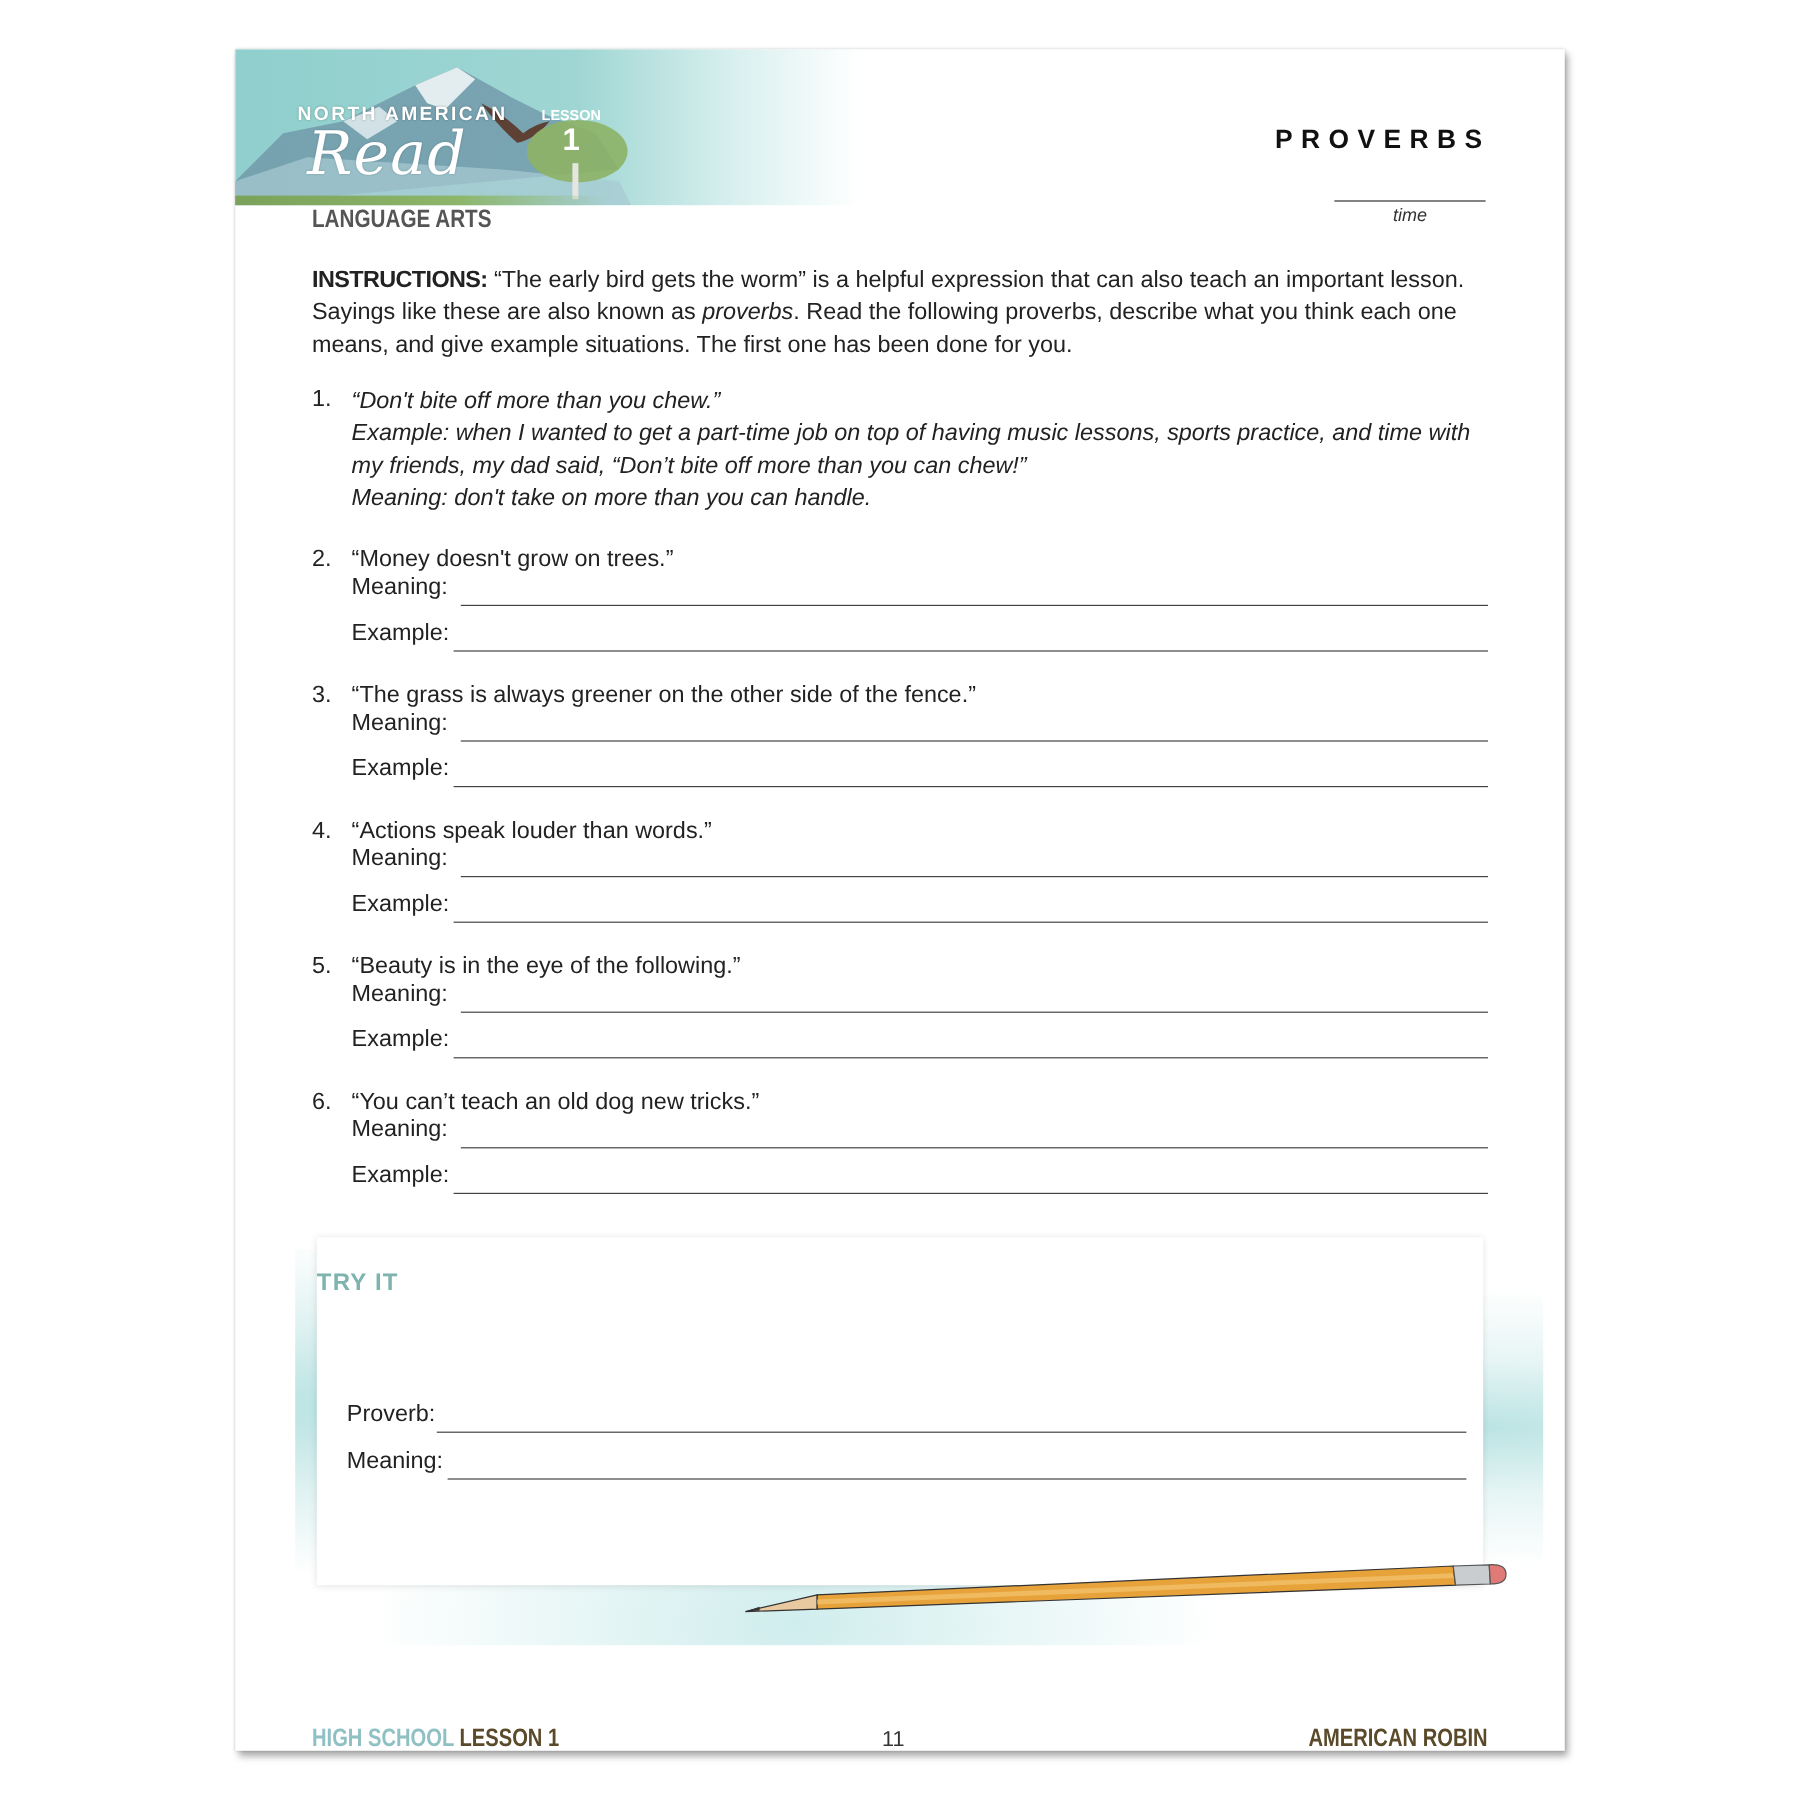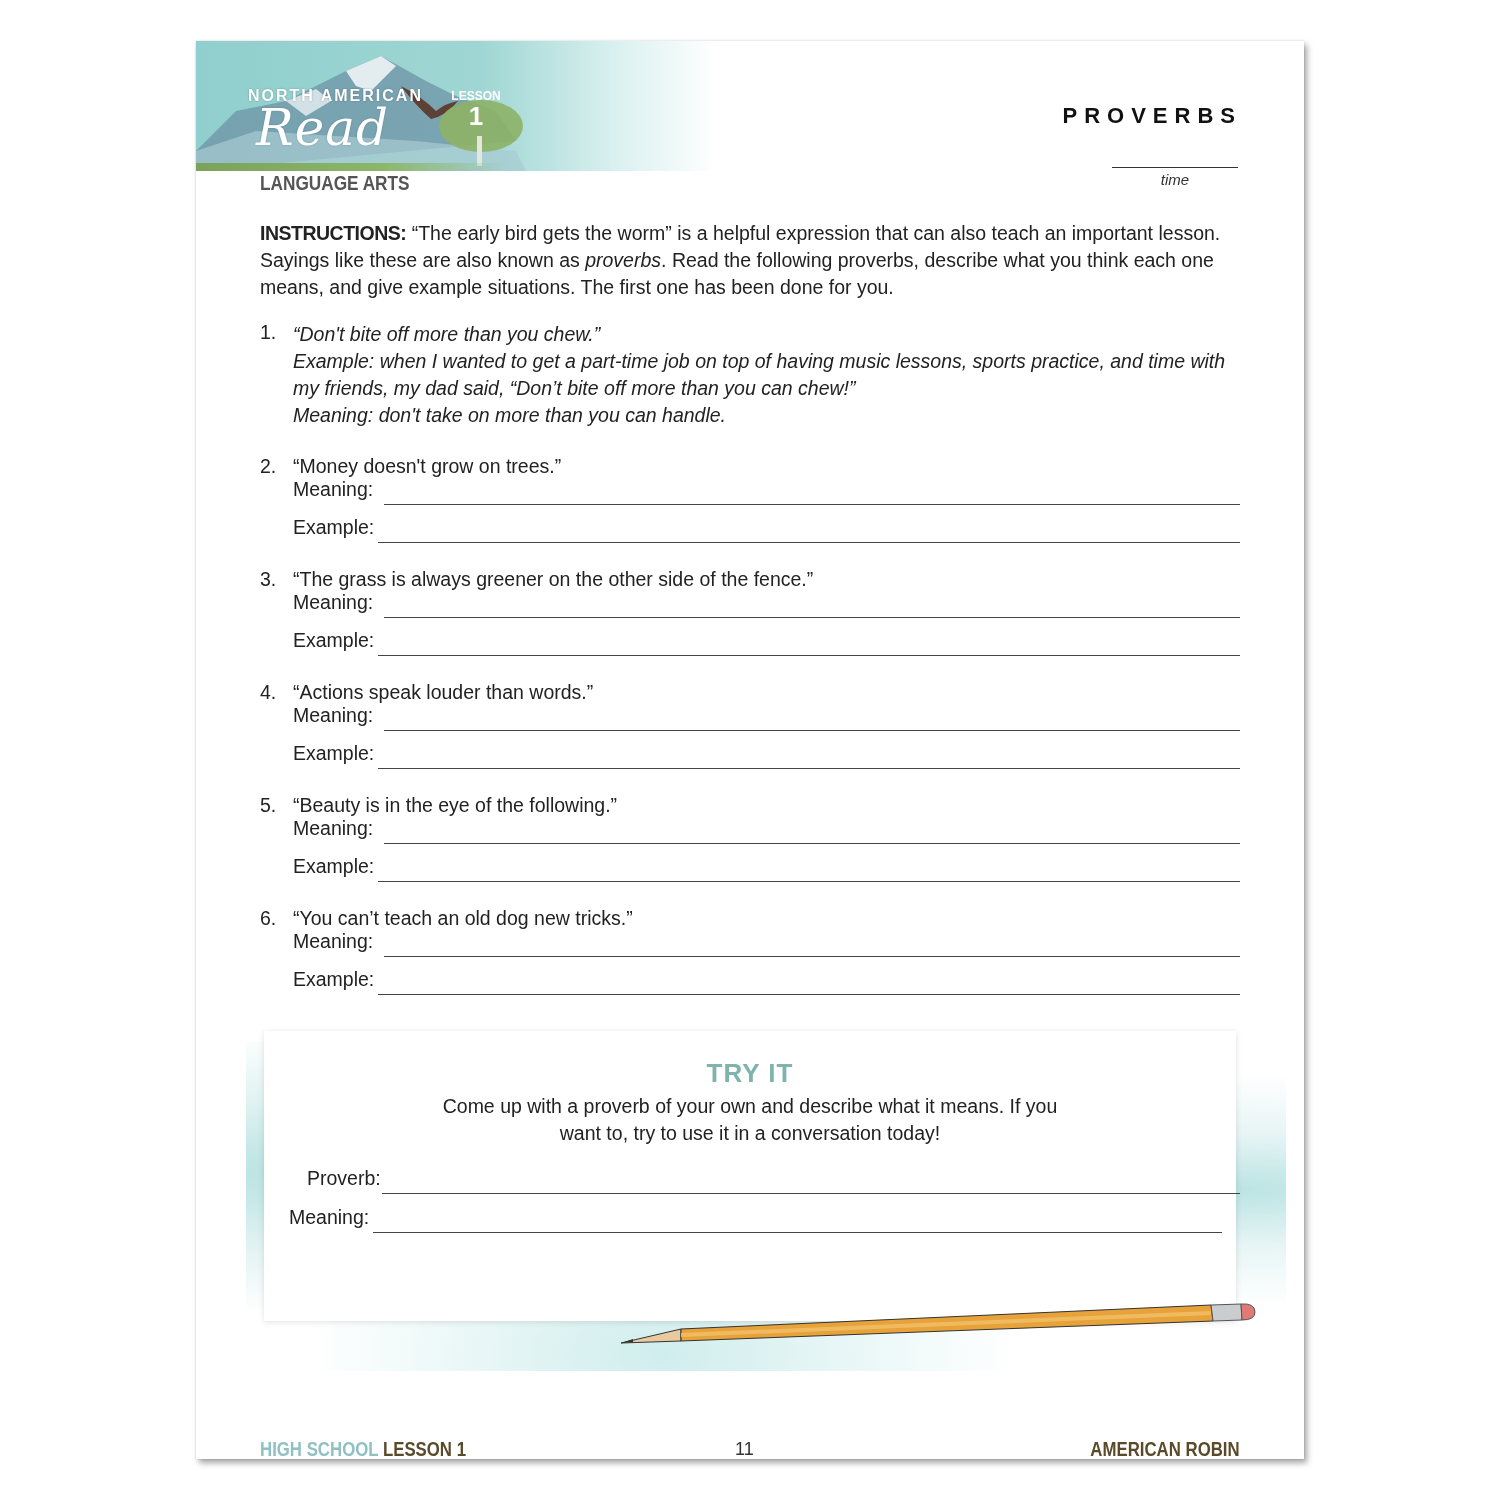--- a/index.html
+++ b/index.html
@@ -72,21 +72,21 @@
     position: absolute; left: 50px; top: 1000px; width: 1040px; height: 330px;
     background: radial-gradient(ellipse at 8% 40%, rgba(120,200,200,0.55) 0%, rgba(150,210,210,0.3) 25%, rgba(255,255,255,0) 50%),
                 radial-gradient(ellipse at 95% 45%, rgba(120,200,200,0.5) 0%, rgba(160,215,215,0.25) 22%, rgba(255,255,255,0) 45%),
                 radial-gradient(ellipse at 40% 95%, rgba(150,215,215,0.45) 0%, rgba(255,255,255,0) 40%);
   }
   .tryit-card {
     position: absolute; left: 68px; top: 990px; width: 972px; height: 290px; background: #fff;
     box-shadow: 0 1px 6px rgba(0,0,0,0.12);
   }
   .tryit-title {
-    position: absolute; left: 0; top: 27px; width: 100%; text-align: center; font-weight: bold; font-size: 26px;
+    position: absolute; left: 0; top: 27px; width: 100%; text-align: left; font-weight: bold; font-size: 20px;
     color: #7fb3ae; letter-spacing: 1px;
   }
   .tryit-body {
     position: absolute; left: 0; top: 62px; width: 100%; text-align: center; font-size: 19.5px; line-height: 27px; color: #222;
   }
   .tryit-row { position: absolute; left: 25px; width: 933px; height: 30px; font-size: 19.5px; color: #222; }
   .tryit-row .lbl { position: absolute; left: 0; bottom: 4px; }
   .tryit-row .blank { position: absolute; right: 0; bottom: 0; border-bottom: 1.5px solid #444; }
   .pencil { position: absolute; left: 425px; top: 1250px; }
   
@@ -205,25 +205,21 @@
         <span class="lbl">Example:</span>
         <span class="blank" style="width:862px;"></span>
       </div>
     </div>
   </div>
 
   <div class="splash"></div>
 
   <div class="tryit-card">
     <div class="tryit-title">TRY IT</div>
-    <div class="tryit-body">
-      <div>Come up with a proverb of your own and describe what it means. If you</div>
-      <div>want to, try to use it in a conversation today!</div>
-    </div>
-    <div class="tryit-row" style="top:133px;margin-left:18px;">
+    <div class="tryit-row" style="top:133px;">
       <span class="lbl">Proverb:</span>
       <span class="blank" style="width:858px;"></span>
     </div>
     <div class="tryit-row" style="top:172px;">
       <span class="lbl">Meaning:</span>
       <span class="blank" style="width:849px;"></span>
     </div>
   </div>
 
   <svg class="pencil" width="640" height="60" viewBox="0 0 640 60">

